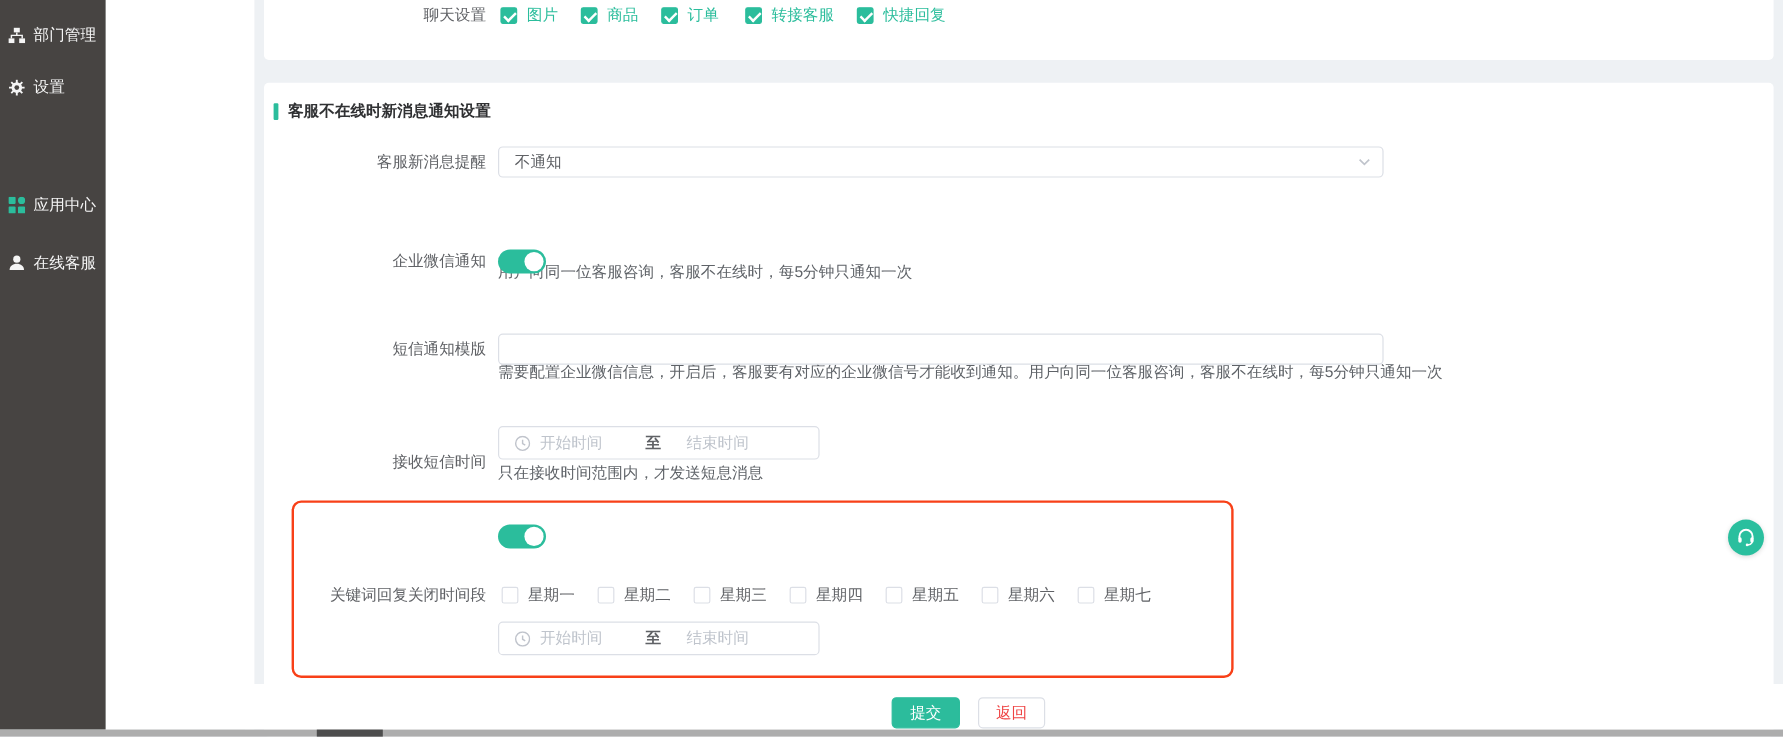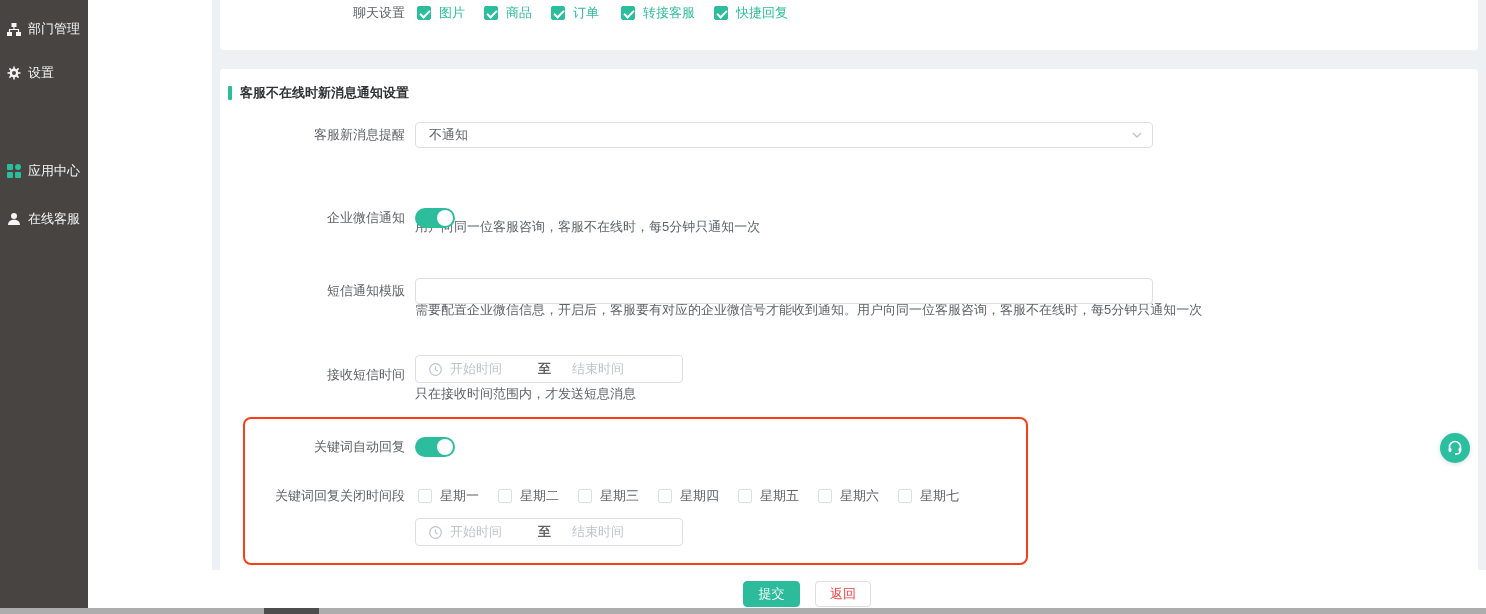--- a/index.html
+++ b/index.html
@@ -148,35 +148,34 @@
 
   <span class="form-label" style="top:139px; line-height:20px;">企业微信通知</span>
   <div class="switch" style="left:195px; top:139px;">
       <span class="knob"></span>
     </div>
   <p class="help-text" style="top:233px; line-height:16px;">需要配置企业微信信息，开启后，客服要有对应的企业微信号才能收到通知。用户向同一位客服咨询，客服不在线时，每5分钟只通知一次</p>
 
   <span class="form-label" style="top:209px; line-height:26px;">短信通知模版</span>
   <input class="text-input" style="top: 209px;" value="">
 
-  <span class="form-label" style="top:292px; line-height:28px;">接收短信时间</span>
+  <span class="form-label" style="top:302px; line-height:28px;">接收短信时间</span>
   <div class="time-range" style="top:286px;">
     <svg class="clock" width="13" height="13" viewBox="0 0 13 13">
       <circle cx="6.5" cy="6.5" r="5.8" stroke="#c0c4cc" stroke-width="1.2" fill="none"></circle>
       <path d="M6.5 3.5v3.2l2.2 1.3" stroke="#c0c4cc" stroke-width="1.2" fill="none"></path>
     </svg>
     <span class="ph">开始时间</span>
     <span class="to">至</span>
     <span class="ph">结束时间</span>
   </div>
   <p class="help-text" style="top:317px; line-height:16px;">只在接收时间范围内，才发送短息消息</p>
 
   <div class="red-box"></div>
 
-  <span class="form-label" style="top:368px; line-height:20px;">关键词自动回复</span>
   <div class="switch" style="left:195px; top:368px;">
       <span class="knob"></span>
     </div>
 
   <span class="form-label" style="top:419px; line-height:16px;">关键词回复关闭时间段</span>
   <label class="cb-item" style="left:198px; top:420px;">
     <span class="cb-box"></span>
     <span class="cb-label plain">星期一</span>
   </label>
   <label class="cb-item" style="left:278px; top:420px;">

